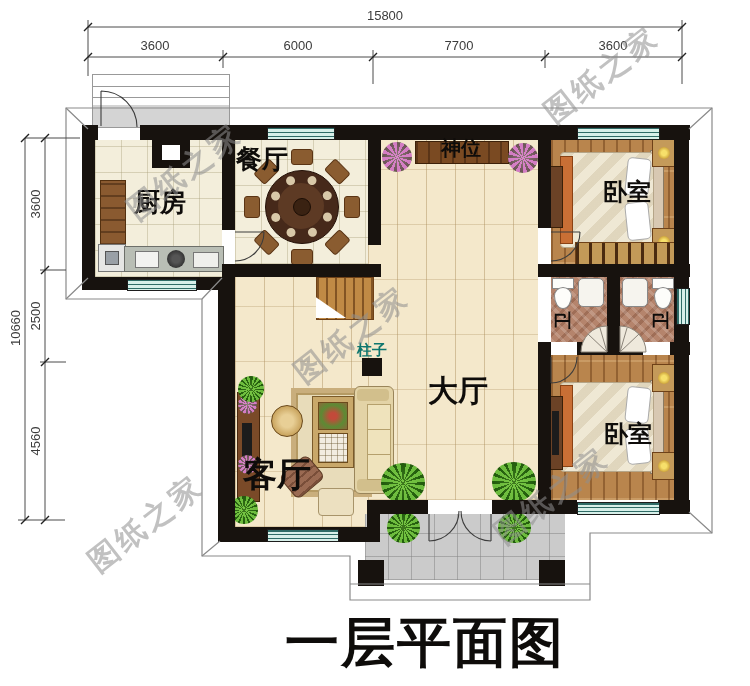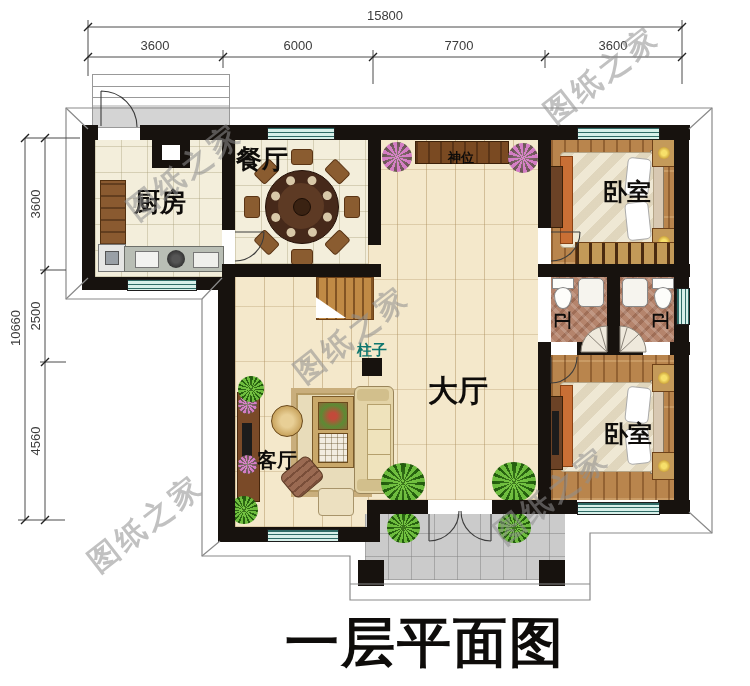--- a/index.html
+++ b/index.html
@@ -241,27 +241,27 @@
     <div class="dim" style="left:298px;top:45px;">6000</div>
     <div class="dim" style="left:459px;top:45px;">7700</div>
     <div class="dim" style="left:613px;top:45px;">3600</div>
     <div class="dim rot" style="left:15px;top:328px;">10660</div>
     <div class="dim rot" style="left:35px;top:204px;">3600</div>
     <div class="dim rot" style="left:35px;top:316px;">2500</div>
     <div class="dim rot" style="left:35px;top:441px;">4560</div>
 
     <div class="label" style="left:160px;top:202px;font-size:26px;">厨房</div>
     <div class="label" style="left:262px;top:159px;font-size:26px;">餐厅</div>
-    <div class="label" style="left:461px;top:158px;font-size:13px;">神位</div>
+    <div class="label" style="left:461px;top:148px;font-size:20px;">神位</div>
     <div class="label" style="left:627px;top:192px;font-size:24px;">卧室</div>
     <div class="label" style="left:628px;top:434px;font-size:24px;">卧室</div>
     <div class="label" style="left:563px;top:320px;font-size:18px;transform:translate(-50%,-50%) rotate(-90deg);">卫</div>
     <div class="label" style="left:661px;top:320px;font-size:18px;transform:translate(-50%,-50%) rotate(-90deg);">卫</div>
     <div class="label" style="left:458px;top:391px;font-size:30px;">大厅</div>
-    <div class="label" style="left:277px;top:460px;font-size:20px;">客厅</div>
+    <div class="label" style="left:277px;top:475px;font-size:34px;">客厅</div>
     <div class="label" style="left:372px;top:350px;font-size:15px;color:#0f766e;">柱子</div>
 
     <div class="label" style="left:425px;top:643px;font-size:54px;font-weight:900;letter-spacing:2px;">一层平面图</div>
   </div>
 
   <div class="wm" style="left:185px;top:172px;">图纸之家</div>
   <div class="wm" style="left:602px;top:75px;">图纸之家</div>
   <div class="wm" style="left:352px;top:335px;">图纸之家</div>
   <div class="wm" style="left:146px;top:524px;">图纸之家</div>
   <div class="wm" style="left:552px;top:496px;">图纸之家</div>

